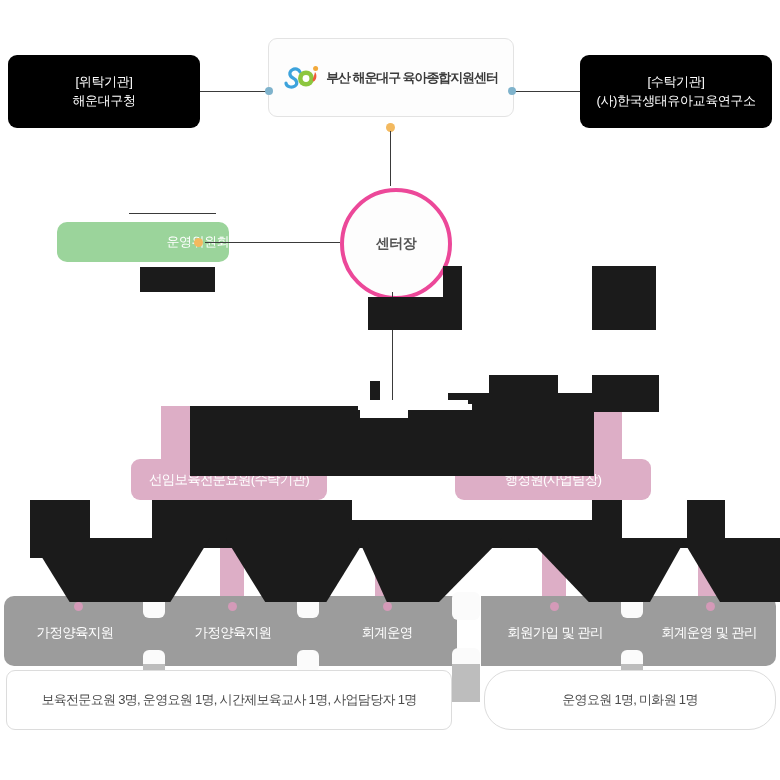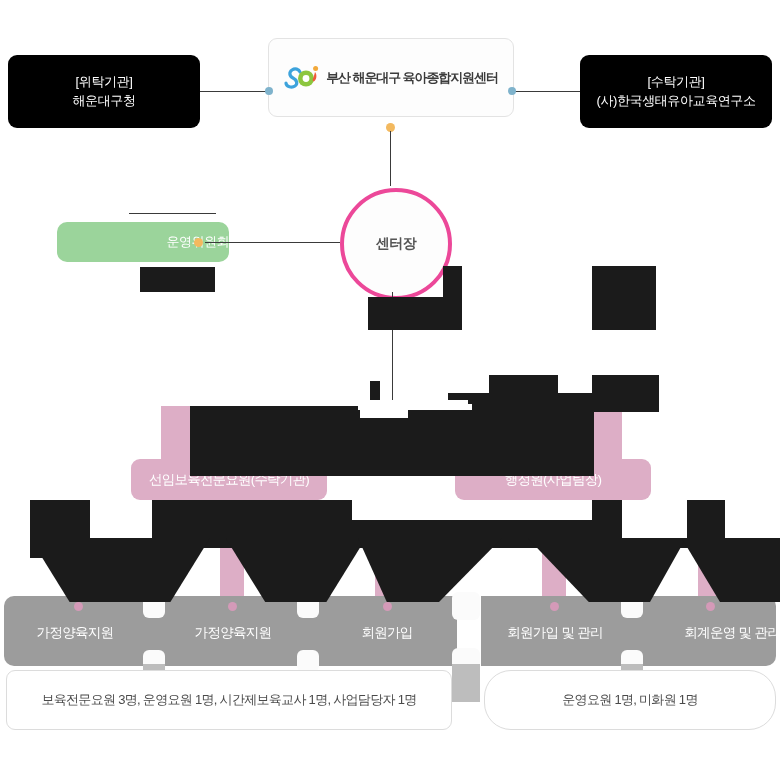--- a/index.html
+++ b/index.html
@@ -205,23 +205,23 @@
   <div class="notch" style="left:621px;top:650px;width:22px;height:22px;"></div>
 
   <div class="dot dot-pink" style="left:74px;top:602px;width:9px;height:9px;"></div>
   <div class="dot dot-pink" style="left:228px;top:602px;width:9px;height:9px;"></div>
   <div class="dot dot-pink" style="left:383px;top:602px;width:9px;height:9px;"></div>
   <div class="dot dot-pink" style="left:550px;top:602px;width:9px;height:9px;"></div>
   <div class="dot dot-pink" style="left:706px;top:602px;width:9px;height:9px;"></div>
 
   <div class="duty-label" style="left:4px;top:624px;width:142px;">가정양육지원</div>
   <div class="duty-label" style="left:162px;top:624px;width:142px;">가정양육지원</div>
-  <div class="duty-label" style="left:316px;top:624px;width:142px;">회원가입</div>
+  <div class="duty-label" style="left:316px;top:624px;width:142px;">회계운영</div>
   <div class="duty-label" style="left:484px;top:624px;width:142px;">회원가입 및 관리</div>
-  <div class="duty-label" style="left:638px;top:624px;width:142px;text-align:right;">회계운영 및 관리</div>
+  <div class="duty-label" style="left:638px;top:624px;width:142px;">회계운영 및 관리</div>
 
   <div class="gray-stub" style="left:143px;top:664px;width:22px;height:14px;"></div>
   <div class="gray-stub" style="left:452px;top:664px;width:28px;height:38px;"></div>
   <div class="gray-stub" style="left:621px;top:664px;width:22px;height:14px;"></div>
 
   <div class="staff-box" style="left:6px;top:670px;width:444px;height:58px;">
     <span>보육전문요원 3명, 운영요원 1명, 시간제보육교사 1명, 사업담당자 1명</span>
   </div>
   <div class="staff-box" style="left:484px;top:670px;width:290px;height:58px;border-radius:27px;">
     <span>운영요원 1명, 미화원 1명</span>

